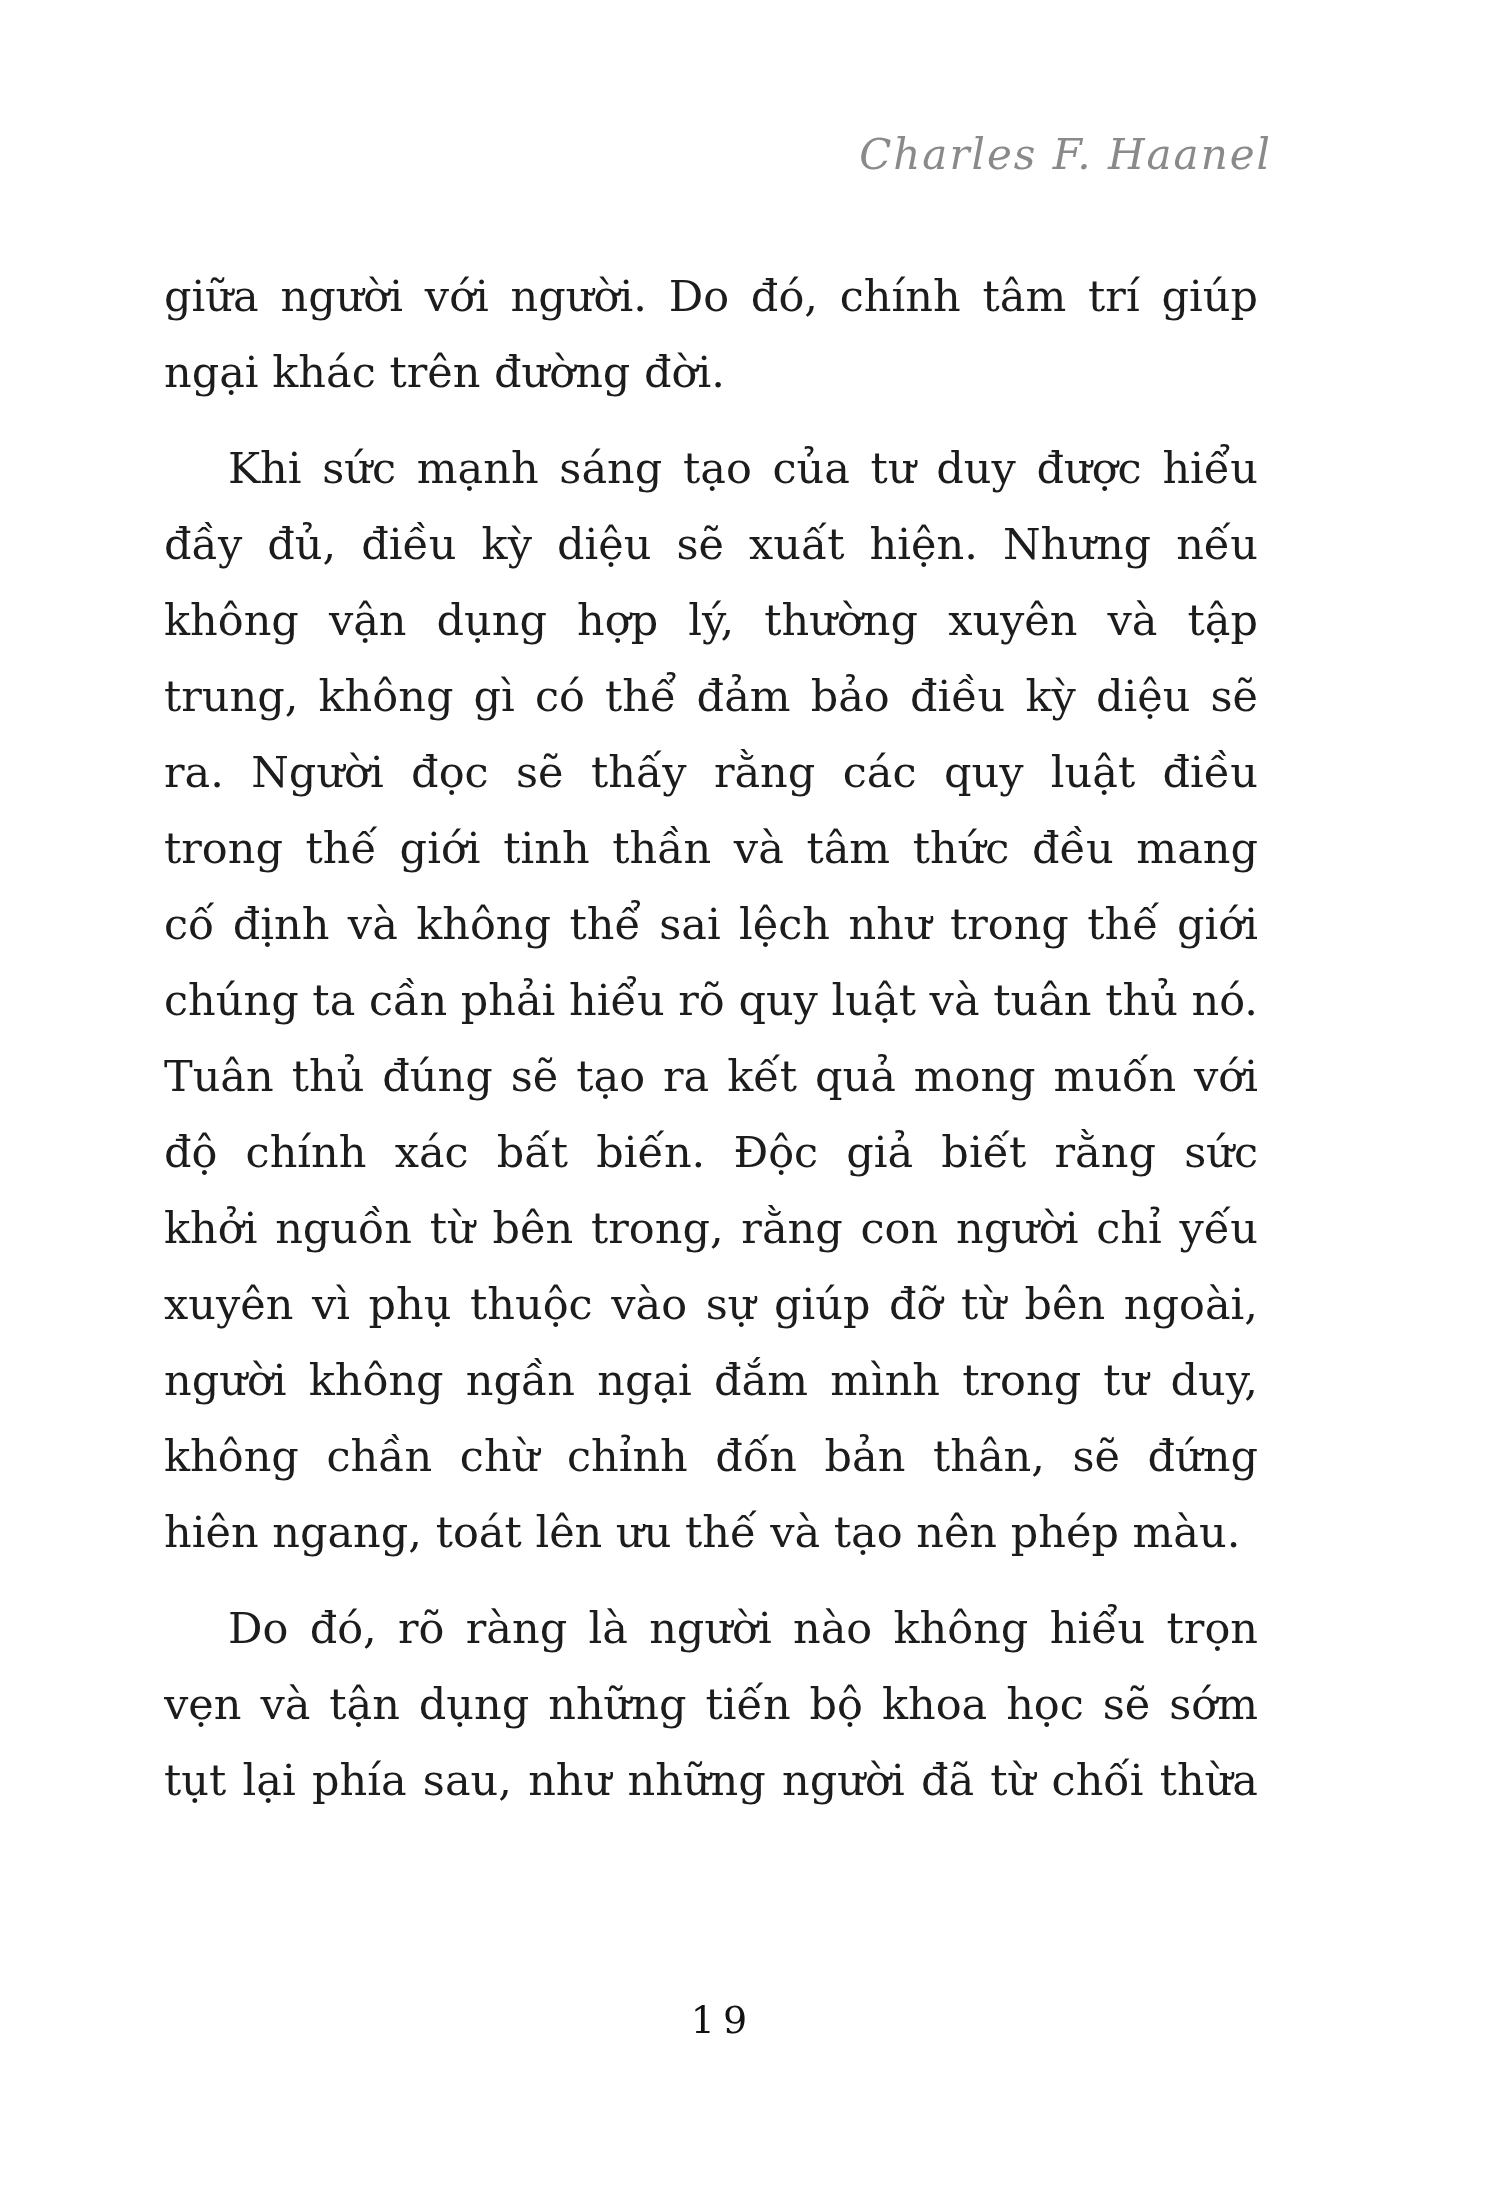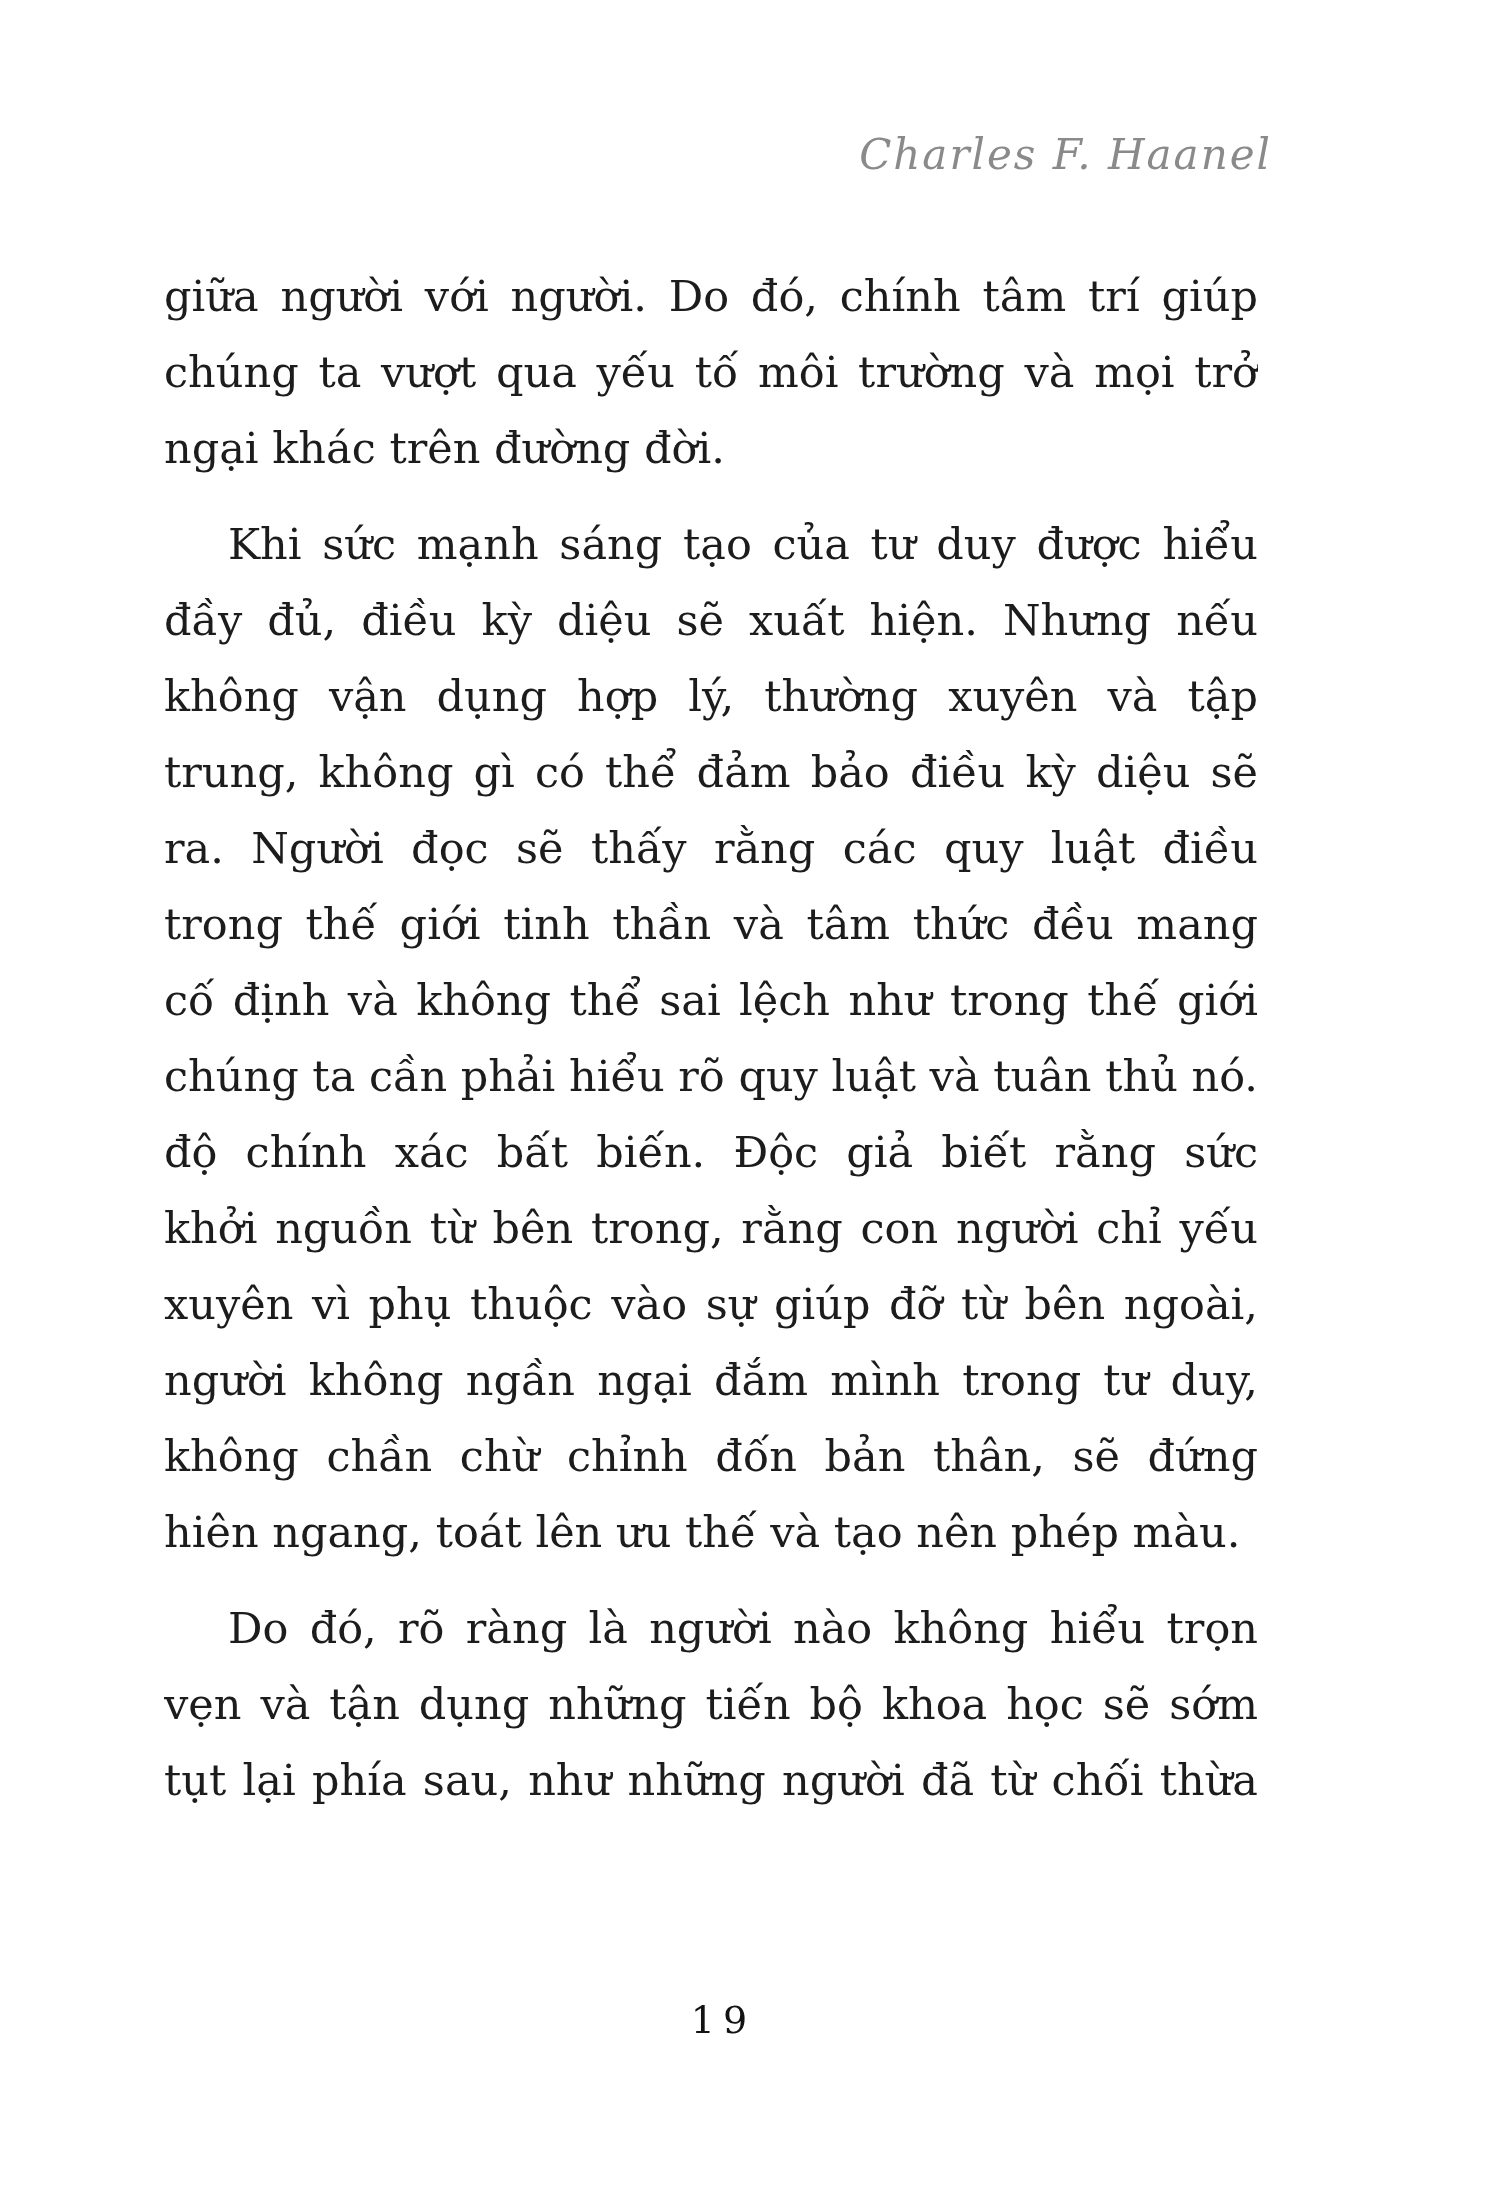--- a/index.html
+++ b/index.html
@@ -80,32 +80,32 @@
 <div class="page">
 
   <div class="running-header">
     <span class="author-name">Charles F. Haanel</span>
   </div>
 
   <div class="page-body">
 
   <div class="paragraph">
         <div class="line just">giữa người với người. Do đó, chính tâm trí giúp</div>
-        <div class="line just">chúng ta vượt qua yếu tố môi trường và mọi trở</div>
         <div class="line">ngại khác trên đường đời.</div>
       </div>
       <div class="paragraph">
         <div class="line just first-indent">Khi sức mạnh sáng tạo của tư duy được hiểu</div>
         <div class="line just">đầy đủ, điều kỳ diệu sẽ xuất hiện. Nhưng nếu</div>
         <div class="line just">không vận dụng hợp lý, thường xuyên và tập</div>
         <div class="line just">trung, không gì có thể đảm bảo điều kỳ diệu sẽ xảy</div>
         <div class="line just">ra. Người đọc sẽ thấy rằng các quy luật điều chỉnh</div>
         <div class="line just">trong thế giới tinh thần và tâm thức đều mang tính</div>
         <div class="line just">cố định và không thể sai lệch như trong thế giới</div>
         <div class="line just">chúng ta cần phải hiểu rõ quy luật và tuân thủ nó.</div>
+        <div class="line just">Tuân thủ đúng sẽ tạo ra kết quả mong muốn với</div>
         <div class="line just">độ chính xác bất biến. Độc giả biết rằng sức mạnh</div>
         <div class="line just">khởi nguồn từ bên trong, rằng con người chỉ yếu</div>
         <div class="line just">xuyên vì phụ thuộc vào sự giúp đỡ từ bên ngoài, và</div>
         <div class="line just">người không ngần ngại đắm mình trong tư duy,</div>
         <div class="line just">không chần chừ chỉnh đốn bản thân, sẽ đứng dáng</div>
         <div class="line">hiên ngang, toát lên ưu thế và tạo nên phép màu.</div>
       </div>
       <div class="paragraph">
         <div class="line just first-indent">Do đó, rõ ràng là người nào không hiểu trọn</div>
         <div class="line just">vẹn và tận dụng những tiến bộ khoa học sẽ sớm bị</div>

